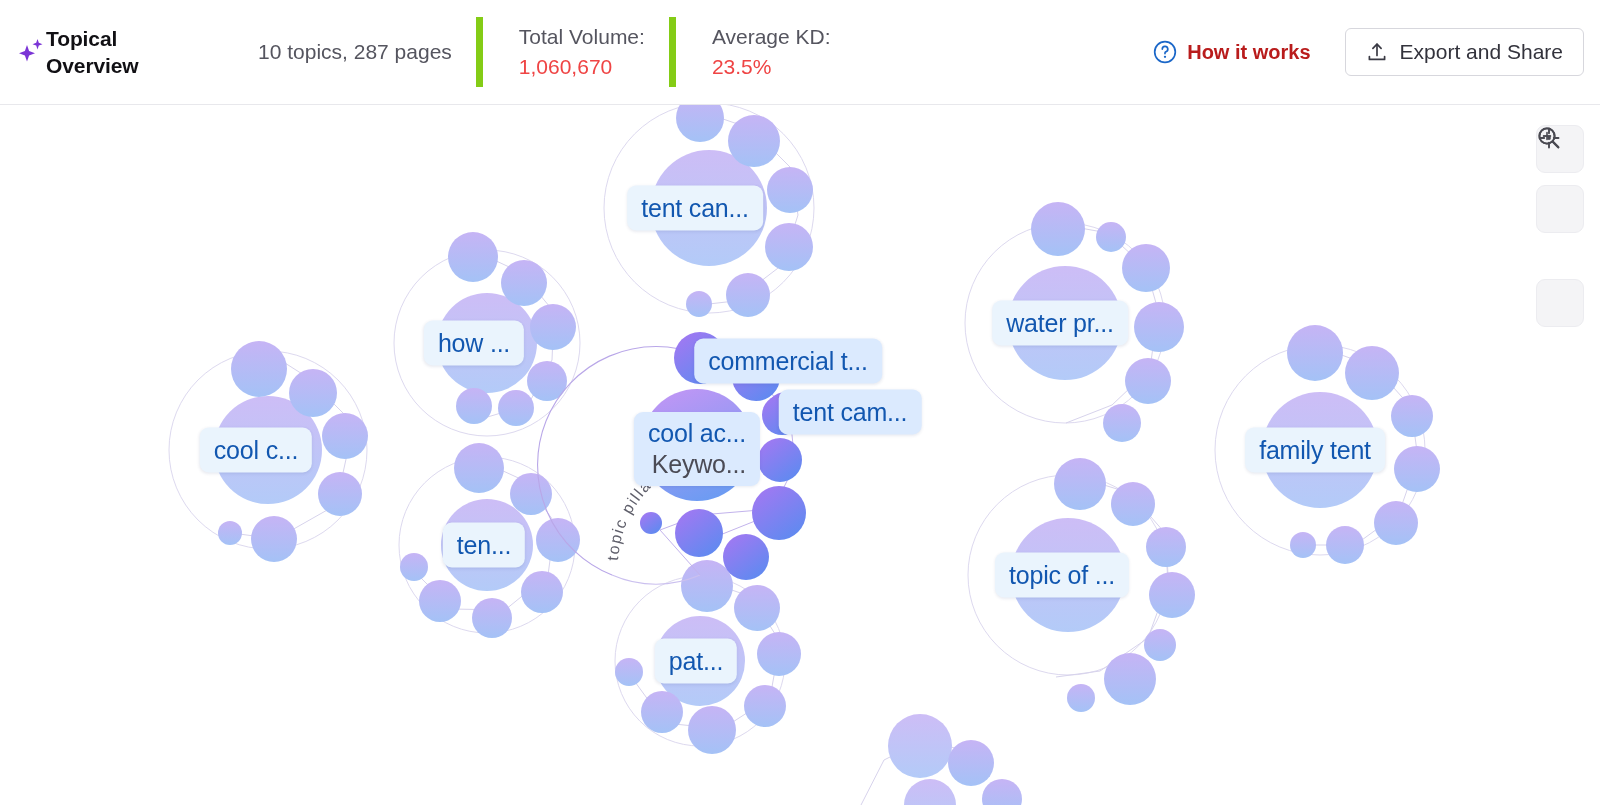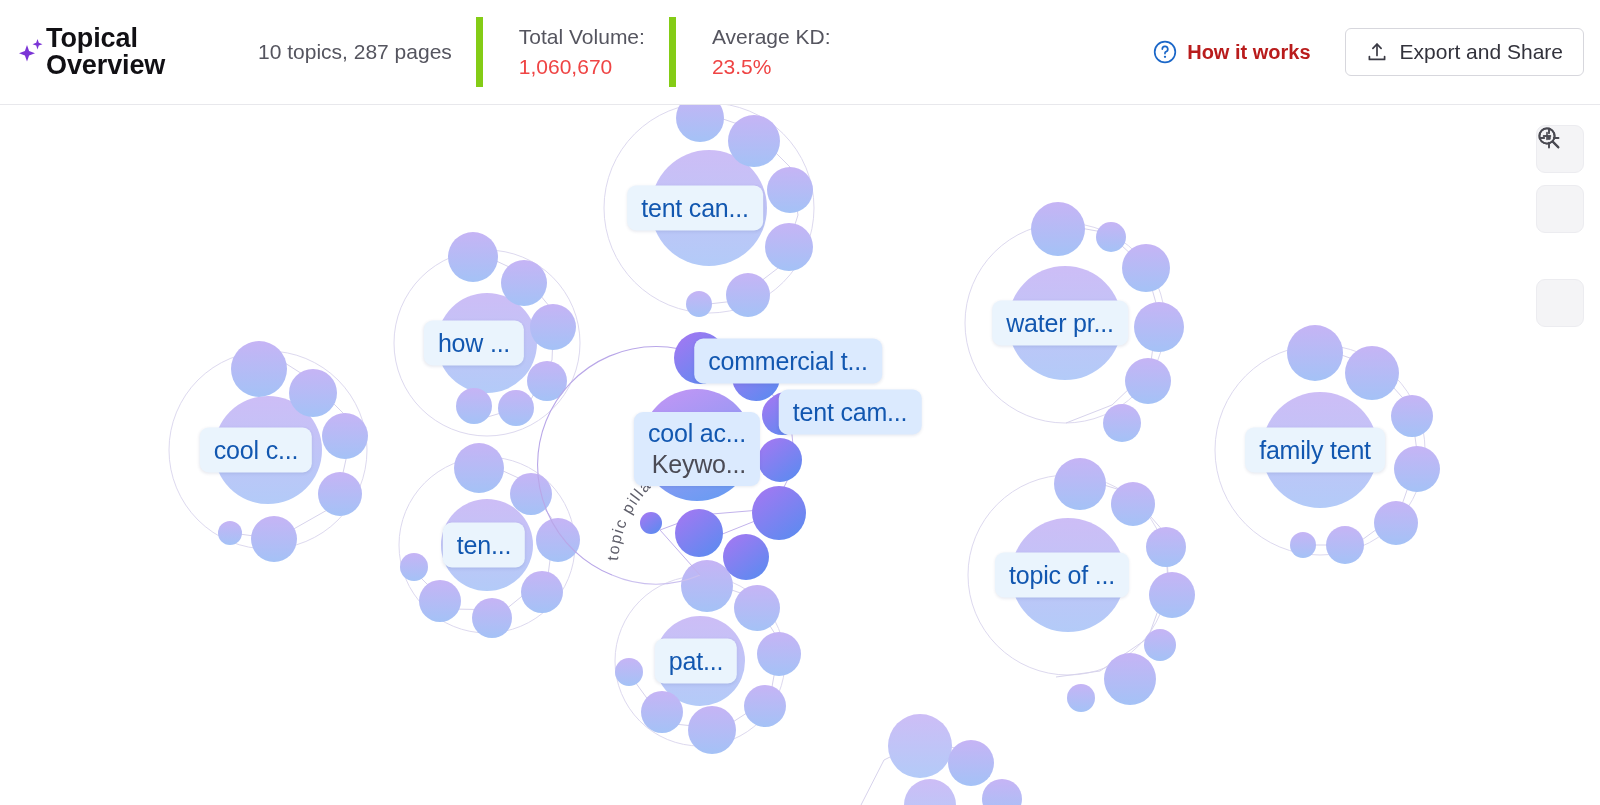--- a/index.html
+++ b/index.html
@@ -17,21 +17,21 @@
     position: absolute; top: 0; left: 0;
     width: 1600px; height: 105px;
     background: #ffffff;
     border-bottom: 1px solid #e8e8ec;
     display: flex; align-items: center;
     z-index: 40;
   }
   .brand { display: flex; align-items: center; padding-left: 16px; width: 258px; }
   .sparkle-icon { width: 30px; height: 34px; flex: 0 0 30px; position: relative; }
   .brand-title {
-    font-size: 27px; font-weight: bold; color: #111014;
+    font-size: 21px; font-weight: bold; color: #111014;
     line-height: 27px; letter-spacing: -0.1px;
   }
   .brand-title span { display: block; }
 
   .stat {
     position: relative; height: 70px;
     display: flex; flex-direction: column; justify-content: center;
     font-size: 21px; color: #55555f; line-height: 30px;
     white-space: nowrap;
   }

